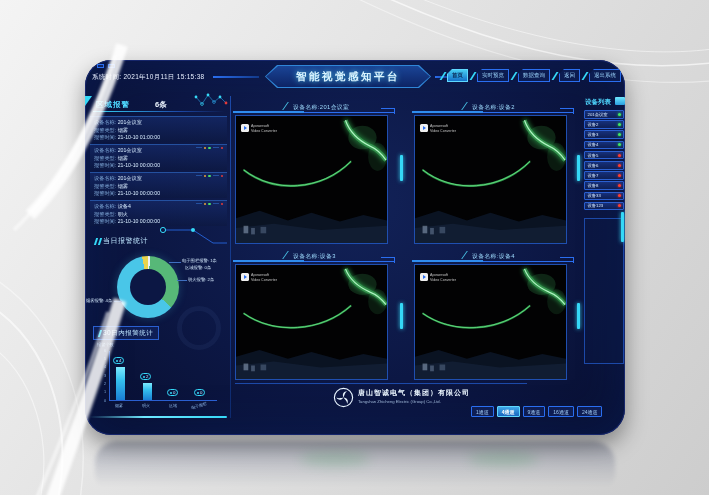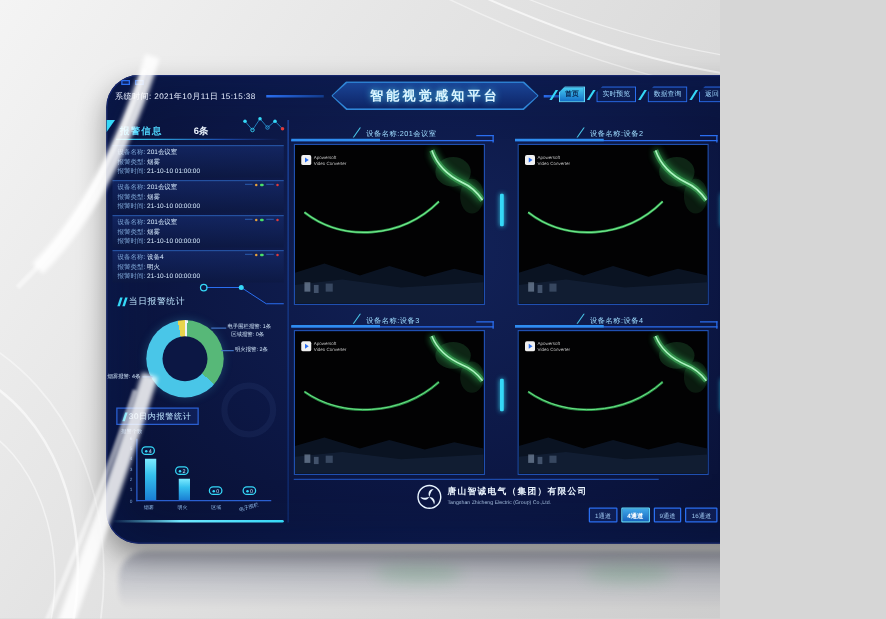--- a/index.html
+++ b/index.html
@@ -1,18 +1,18 @@
 <!DOCTYPE html>
 <html><head>
 <meta charset="utf-8">
 <style>
   html,body{margin:0;padding:0;background:#d6d6d6;}
   *{box-sizing:border-box;}
   body{font-family:"Liberation Sans","DejaVu Sans",sans-serif;}
-  .stage{position:relative;width:576px;height:495px;overflow:hidden;
+  .stage{position:relative;width:709px;height:495px;overflow:hidden;
          background:linear-gradient(125deg,#f4f4f4 0%,#e3e3e3 42%,#cdcdcd 100%);}
   .abs{position:absolute;}
   svg{display:block;}
 
   
   .dash{position:absolute;left:85px;top:60px;width:540px;height:375px;border-radius:26px;
         background:radial-gradient(ellipse at 50% 38%,#122258 0%,#0c1744 55%,#080f30 100%);
         box-shadow:0 10px 22px rgba(0,0,0,.38), inset 0 0 0 1px #16266b, inset 0 0 46px rgba(10,40,120,.35);
         overflow:hidden;z-index:3;}
   .reflection{position:absolute;left:95px;top:441px;width:520px;height:54px;border-radius:22px;
@@ -175,21 +175,21 @@
         <span class="nav-btn">返回</span>
       </div>
       <div class="nav-item">
         <span class="slash"></span>
         <span class="nav-btn">退出系统</span>
       </div>
     </div>
 
     <div class="abs lp-sep"></div>
     <div class="abs corner-wedge"></div>
-    <div class="abs alarm-title">报警信息</div>
+    <div class="abs alarm-title">区域报警</div>
     <div class="abs alarm-count">6条</div>
     <div class="abs alarm-underline"></div>
 
     <svg class="abs" style="left:108px;top:31px;" width="36" height="20" viewBox="0 0 36 20">
       <polyline points="3,6 9,13 15,4 21,11 27,6 33,12" fill="none" stroke="#2a9ee0" stroke-width=".6"></polyline>
       <circle cx="3" cy="6" r="1.4" fill="#35d8f7"></circle>
       <circle cx="9" cy="13" r="1.4" fill="none" stroke="#35d8f7" stroke-width=".7"></circle>
       <circle cx="15" cy="4" r="1.4" fill="#35d8f7"></circle>
       <circle cx="21" cy="11" r="1.4" fill="none" stroke="#2a9ee0" stroke-width=".7"></circle>
       <circle cx="27" cy="6" r="1.4" fill="#35d8f7"></circle>

